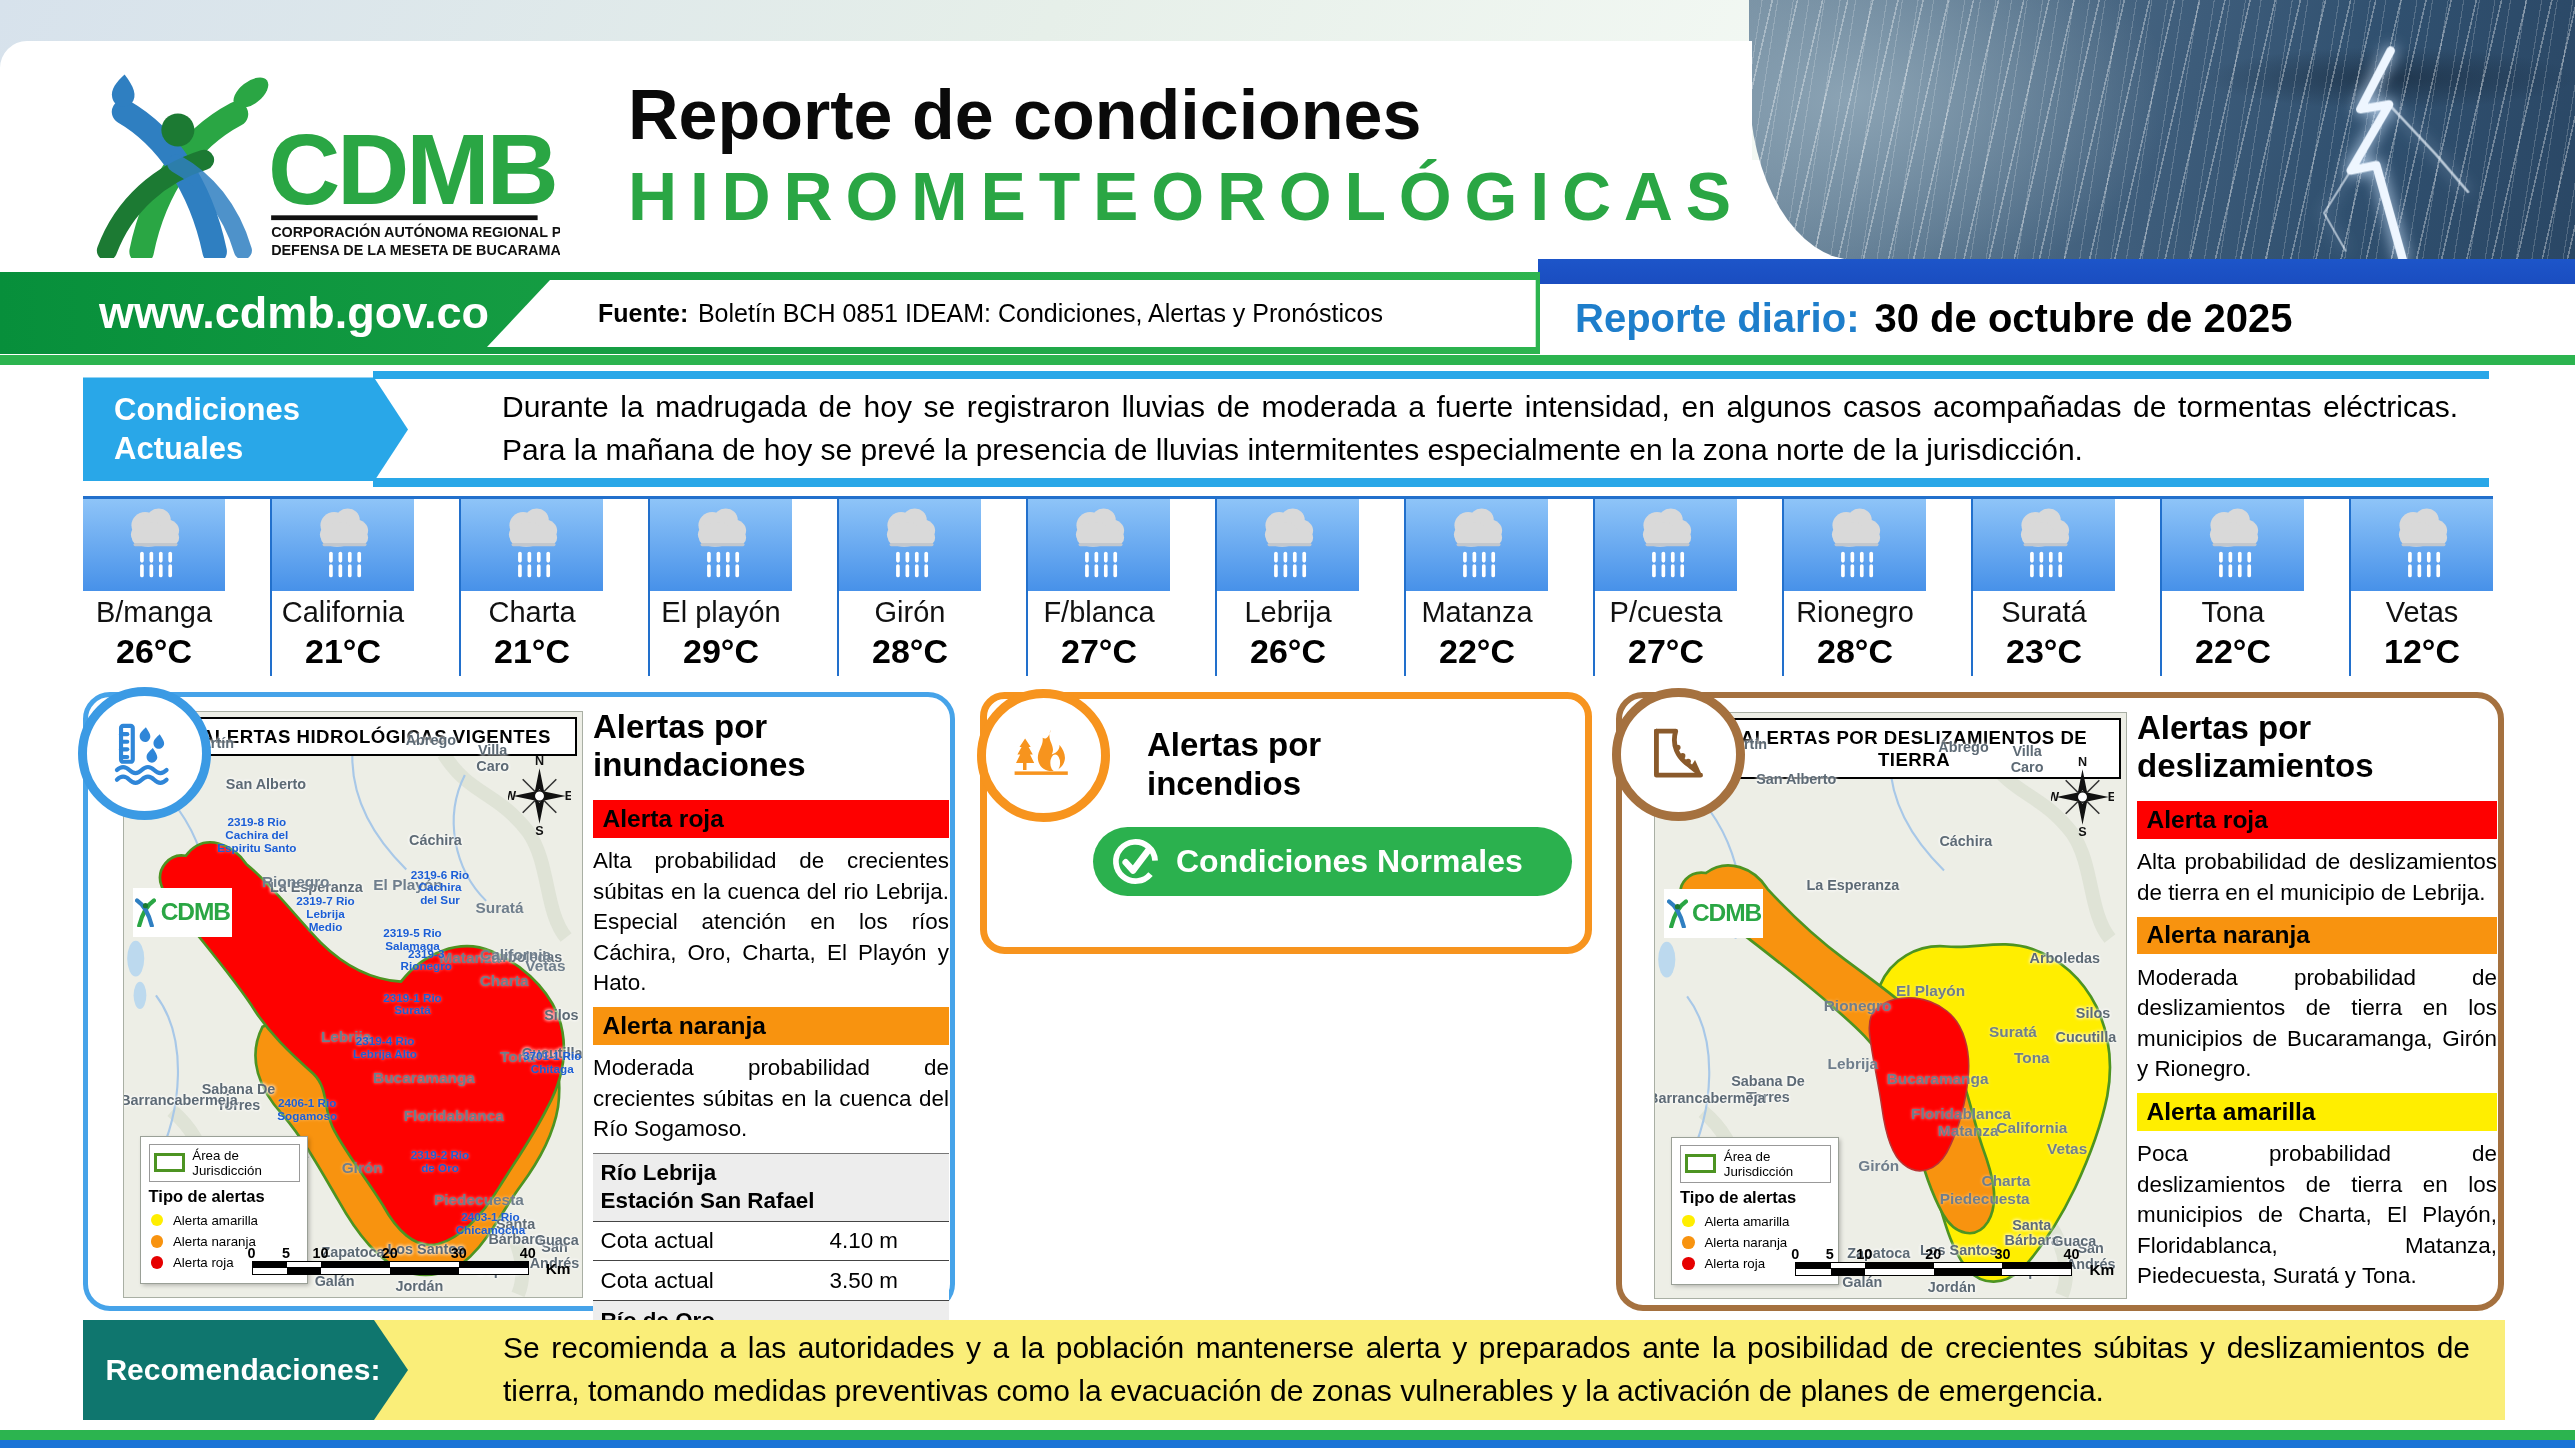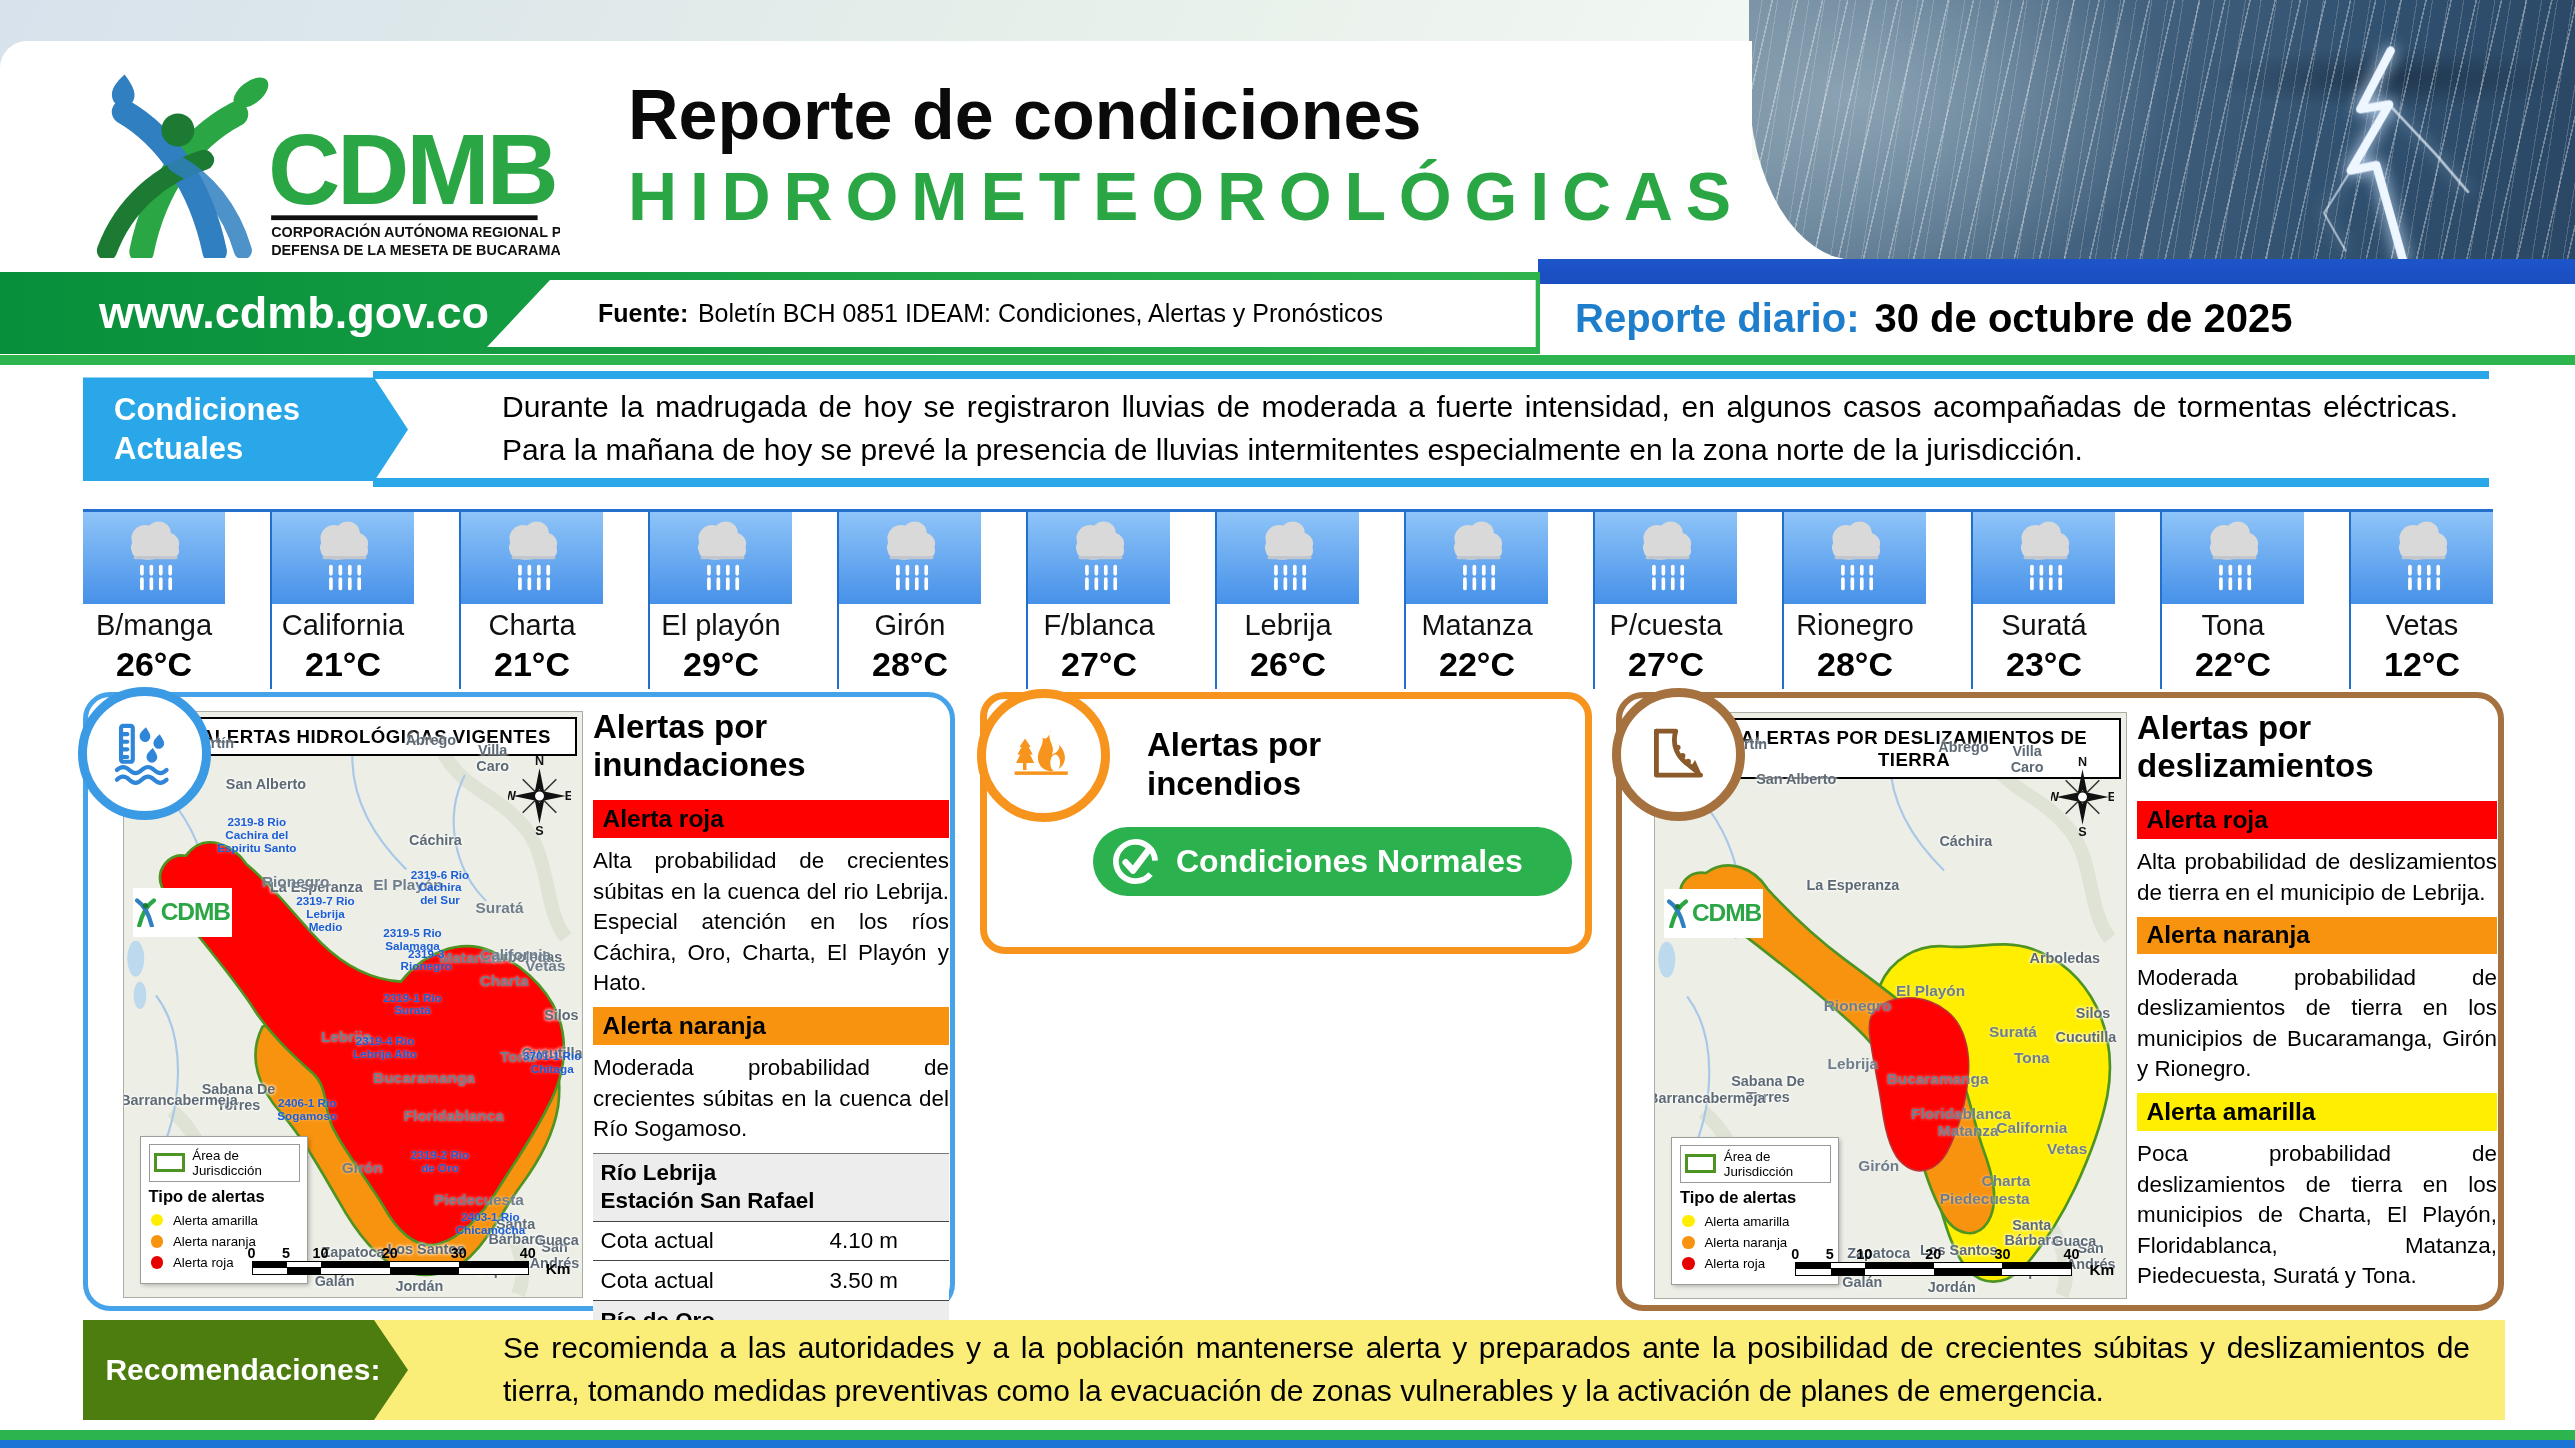--- a/index.html
+++ b/index.html
@@ -37,21 +37,21 @@
   
   .cond{left:83px;top:371px;width:2406px;height:116px;}
   .cbody{position:absolute;left:290px;right:0;top:0;bottom:0;background:#fff;
     border-top:8px solid #29a7e8;border-bottom:9px solid #29a7e8;display:flex;align-items:center;}
   .cbody p{margin:0;padding:0 31px 0 129px;font-size:30px;line-height:1.42;text-align:justify;color:#000;}
   .clabel{position:absolute;left:0;top:6.4px;width:325px;height:104px;background:#29a7e8;color:#fff;
     font-weight:bold;font-size:31px;line-height:1.28;display:flex;flex-direction:column;justify-content:center;
     padding-left:31px;clip-path:polygon(0 0,calc(100% - 34px) 0,100% 50%,calc(100% - 34px) 100%,0 100%);}
 
   
-  .wrow{left:83px;top:509px;width:2410px;height:180px;display:flex;border-top:3.2px solid #2270cc;gap:45px;}
+  .wrow{left:83px;top:496px;width:2410px;height:180px;display:flex;border-top:3.2px solid #2270cc;gap:45px;}
   .wtile{flex:1;display:flex;flex-direction:column;border-left:2.7px solid #2270cc;}
   .wtile:first-child{border-left:none;}
   .wsky{height:92px;background:linear-gradient(#8ec4f8,#4791e9);display:flex;align-items:flex-start;justify-content:center;}
   .winfo{flex:1;background:#fff;text-align:center;padding-top:5.3px;}
   .wcity{font-size:29px;color:#111;}
   .wtemp{font-size:34px;font-weight:bold;color:#000;margin-top:3.2px;}
 
   
   .panel{position:absolute;background:#fff;}
   .pblue{left:83px;top:692px;width:872px;height:619px;border:5.9px solid #46a3e9;border-radius:27px;}
@@ -105,21 +105,21 @@
   .sc-ticks span{position:absolute;transform:translateX(-50%);}
   .sc-bar{position:relative;width:277px;height:7px;border:1.1px solid #000;display:flex;}
   .sc-bar.inv{border-top:none;}
   .sc-seg{height:100%;}
   .sc-km{position:absolute;right:0;bottom:1.1px;font-size:15.4px;font-weight:bold;color:#000;}
 
   
   .rec{left:83px;top:1320px;width:2422px;height:100px;}
   .rtext{position:absolute;left:290px;right:0;top:0;bottom:0;background:#faee79;display:flex;align-items:center;}
   .rtext p{margin:0;padding:0 35px 0 130px;font-size:30px;line-height:1.42;text-align:justify;color:#000;}
-  .rlabel{position:absolute;left:0;top:0;width:325px;height:100%;background:#4d7c0f;color:#fff;font-weight:bold;font-size:30px;
+  .rlabel{position:absolute;left:0;top:0;width:325px;height:100%;background:#0f766e;color:#fff;font-weight:bold;font-size:30px;
     display:flex;align-items:center;padding-left:22.4px;
     clip-path:polygon(0 0,calc(100% - 34px) 0,100% 50%,calc(100% - 34px) 100%,0 100%);}
   .fgreen{left:0;top:1430px;width:100%;height:9.6px;background:#2cb44f;}
   .fblue{left:0;top:1440px;width:100%;height:9px;background:#1b74d6;}
 </style>
 </head>
 <body>
 
 <div id="page">
 

